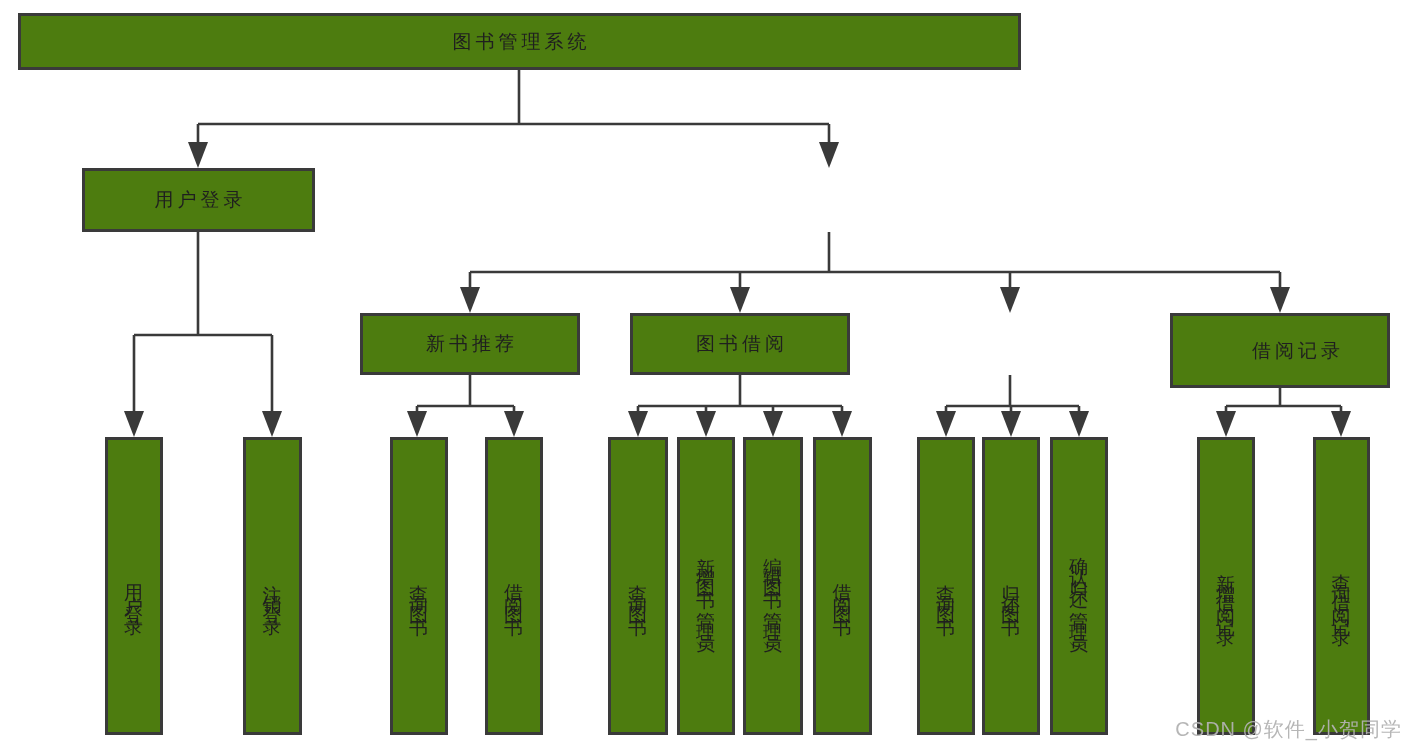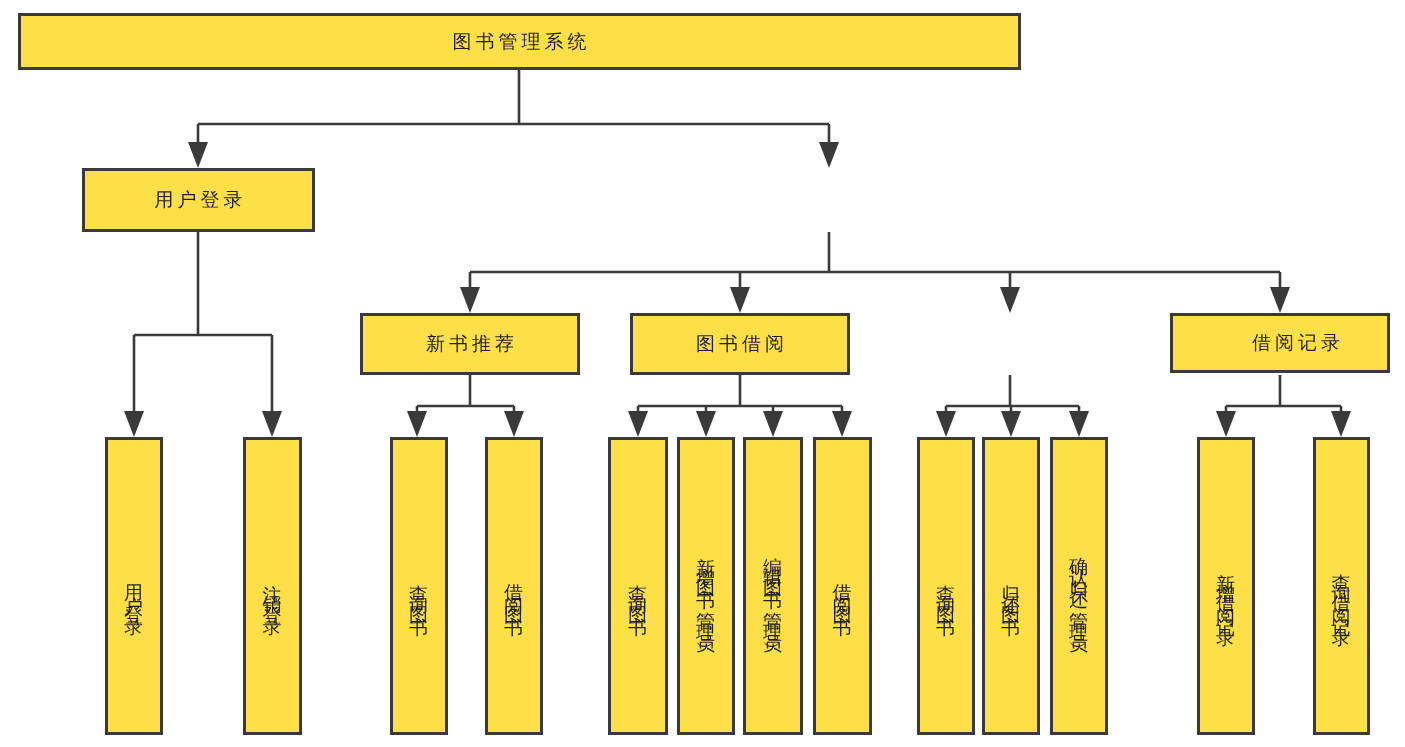--- a/index.html
+++ b/index.html
@@ -17,21 +17,21 @@
   }
   #wires {
     position: absolute;
     left: 0; top: 0;
     width: 1405px; height: 747px;
     z-index: 1;
   }
   .box {
     position: absolute;
     box-sizing: border-box;
-    background: #fde047;
+    background: #4d7c0f;
     border: 3px solid #3a3a3a;
     display: flex;
     align-items: center;
     justify-content: center;
     color: #1f1f1f;
     z-index: 2;
   }
   .hbox .label {
     font-size: 19px;
     letter-spacing: 4px;
@@ -112,21 +112,21 @@
   <div class="box hbox" style="left:82px; top:168px; width:233px; height:64px;">
     <span class="label">用户登录</span>
   </div>
 
   <div class="box hbox" style="left:630px; top:313px; width:220px; height:62px;">
     <span class="label">图书借阅</span>
   </div>
   <div class="box hbox" style="left:360px; top:313px; width:220px; height:62px;">
     <span class="label">新书推荐</span>
   </div>
-  <div class="box hbox" style="left:1170px; top:313px; width:220px; height:60px;padding-left:32px;">
+  <div class="box hbox" style="left:1170px; top:313px; width:220px; height:75px;padding-left:32px;">
     <span class="label">借阅记录</span>
   </div>
 
   <div class="box vbox" style="left:105px; top:437px; width:58px; height:298px;">
     <div class="label">用户登录</div>
   </div>
   <div class="box vbox" style="left:243px; top:437px; width:59px; height:298px;">
     <div class="label">注销登录</div>
   </div>
 
@@ -160,14 +160,15 @@
     <div class="label">确认归还（管理员）</div>
   </div>
 
   <div class="box vbox" style="left:1197px; top:437px; width:58px; height:298px;">
     <div class="label">新增借阅记录</div>
   </div>
   <div class="box vbox" style="left:1313px; top:437px; width:57px; height:298px;">
     <div class="label">查询借阅记录</div>
   </div>
 
+  <div class="watermark">CSDN @软件_小贺同学</div>
 
 </div>
 
 </body></html>

